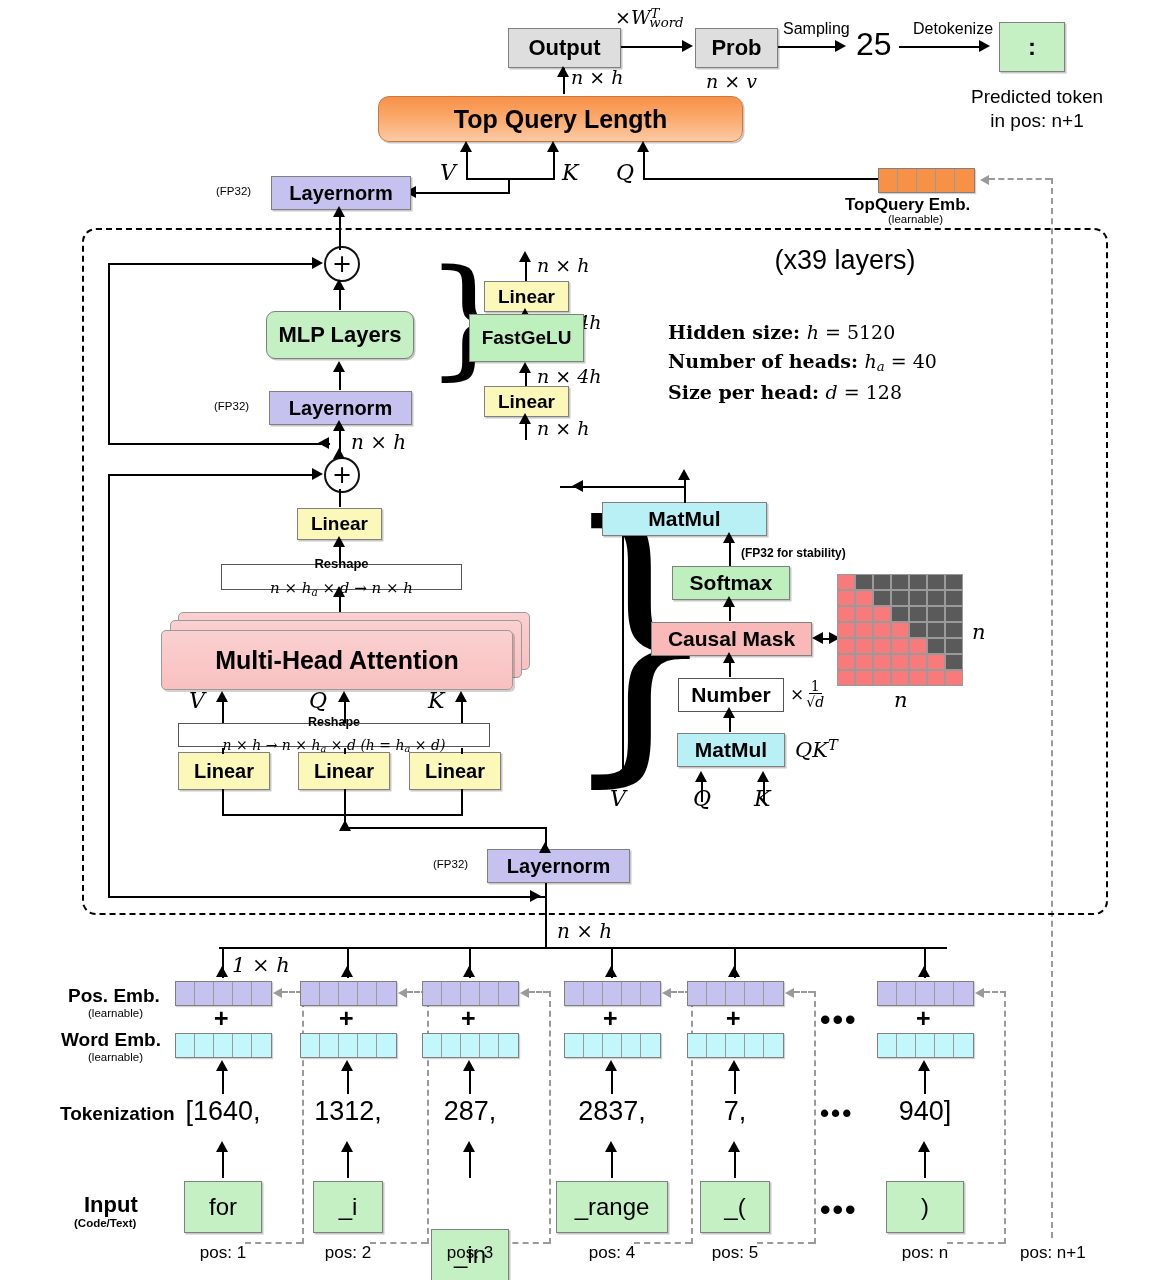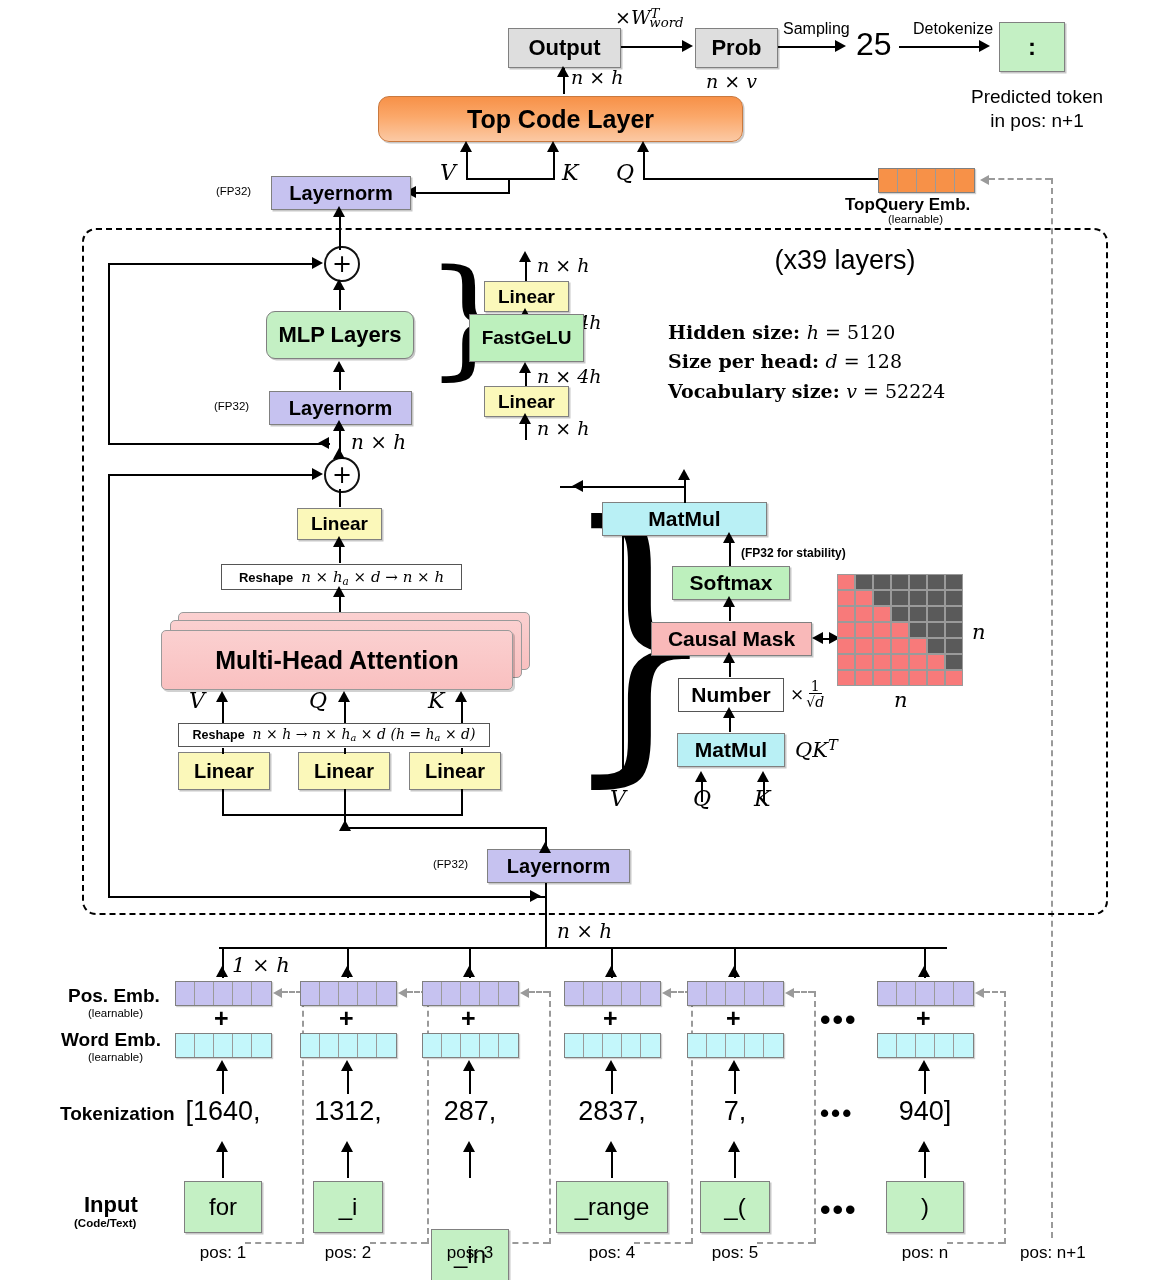--- a/index.html
+++ b/index.html
@@ -13,21 +13,21 @@
   .box{box-sizing:border-box;border:1.6px solid #808080;display:flex;align-items:center;
        justify-content:center;font-weight:bold;color:#000;text-align:center;
        box-shadow:1.5px 1.5px 0 rgba(0,0,0,.22);}
   .box.gray{background:#dedede;}
   .box.green{background:#c4f0c4;}
   .box.lgreen{background:#bdf0bd;}
   .box.yellow{background:#fbf8ba;}
   .box.purple{background:#c6c2f0;}
   .box.cyan{background:#b9f0f5;}
   .box.pink{background:#f9b9b9;}
-  .box.white{background:#fff;}
+  .box.white{background:#fff;flex-direction:column;}
   .box.round{border-radius:9px;}
   .box.orange{border-radius:11px;
     background:linear-gradient(180deg,#f79148 0%,#fba86a 45%,#fbc9a4 100%);}
 
   
   .math{font-family:"DejaVu Serif",serif;font-style:italic;font-weight:400;}
   .mathup{font-family:"DejaVu Serif",serif;font-style:normal;}
   .serifb{font-family:"DejaVu Serif",serif;font-weight:bold;font-style:normal;}
   .sub{font-size:.7em;vertical-align:-.25em;font-style:italic;}
   .sup{font-size:.7em;vertical-align:.45em;font-style:italic;}
@@ -106,21 +106,21 @@
   <div class="abs lbl" style="left:913px;top:20px;font-size:16px;">Detokenize</div>
   <div class="abs ln hln" style="left:899px;top:46px;width:82px;"></div>
   <div class="abs arrow-right" style="left:979px;top:40px;"></div>
 
   <div class="abs box green" style="left:999px;top:22px;width:66px;height:50px;font-size:24px;">:</div>
   <div class="abs ctr" style="left:942px;top:85px;width:190px;font-size:19px;flex-direction:column;line-height:1.25;">
     <span>Predicted token</span>
     <span>in pos: n+1</span>
   </div>
 
-  <div class="abs box orange" style="left:378px;top:96px;width:365px;height:46px;font-size:25px;border:1.6px solid #c9793f;">Top Code Layer</div>
+  <div class="abs box orange" style="left:378px;top:96px;width:365px;height:46px;font-size:25px;border:1.6px solid #c9793f;">Top Query Length</div>
 
   <div class="abs ln vln" style="left:466px;top:150px;height:30px;"></div>
   <div class="abs arrow-up" style="left:460px;top:141px;"></div>
   <div class="abs math" style="left:440px;top:160px;font-size:22px;">V</div>
 
   <div class="abs ln vln" style="left:553px;top:150px;height:30px;"></div>
   <div class="abs arrow-up" style="left:547px;top:141px;"></div>
   <div class="abs math" style="left:562px;top:160px;font-size:22px;">K</div>
 
   <div class="abs ln hln" style="left:466px;top:178px;width:89px;"></div>
@@ -153,22 +153,22 @@
   <div class="abs ln vln" style="left:339px;top:214px;height:44px;"></div>
   <div class="abs arrow-up" style="left:333px;top:206px;"></div>
 
   <div class="abs decoder-box" style="left:82px;top:228px;width:1026px;height:687px;"></div>
 
   <div class="abs ctr" style="left:650px;top:245px;width:390px;flex-direction:column;">
     <div style="font-size:27px;">(x39 layers)</div>
   </div>
   <div class="abs" id="specs" style="left:668px;top:318px;width:380px;font-size:19px;line-height:1.55;">
       <div style="white-space: nowrap;"><span class="serifb">Hidden size: </span><span class="math">h</span><span class="mathup"> = </span><span class="mathup">5120</span></div>
+      <div style="white-space: nowrap;"><span class="serifb">Number of heads: </span><span class="math">h<span class="sub">a</span></span><span class="mathup"> = </span><span class="mathup">40</span></div>
       <div style="white-space: nowrap;"><span class="serifb">Size per head: </span><span class="math">d</span><span class="mathup"> = </span><span class="mathup">128</span></div>
-      <div style="white-space: nowrap;"><span class="serifb">Vocabulary size: </span><span class="math">v</span><span class="mathup"> = </span><span class="mathup">52224</span></div>
     </div>
 
   <div class="abs plus-node" style="left:324px;top:246px;">+</div>
   <div class="abs ln vln" style="left:339px;top:238px;height:12px;"></div>
   <div class="abs ln hln" style="left:108px;top:263px;width:208px;"></div>
   <div class="abs arrow-right" style="left:312px;top:257px;"></div>
   <div class="abs ln vln" style="left:108px;top:263px;height:182px;"></div>
   <div class="abs ln hln" style="left:108px;top:443px;width:222px;"></div>
   <div class="abs arrow-right" style="left:318px;top:437px;transform:scaleX(-1);"></div>
 

